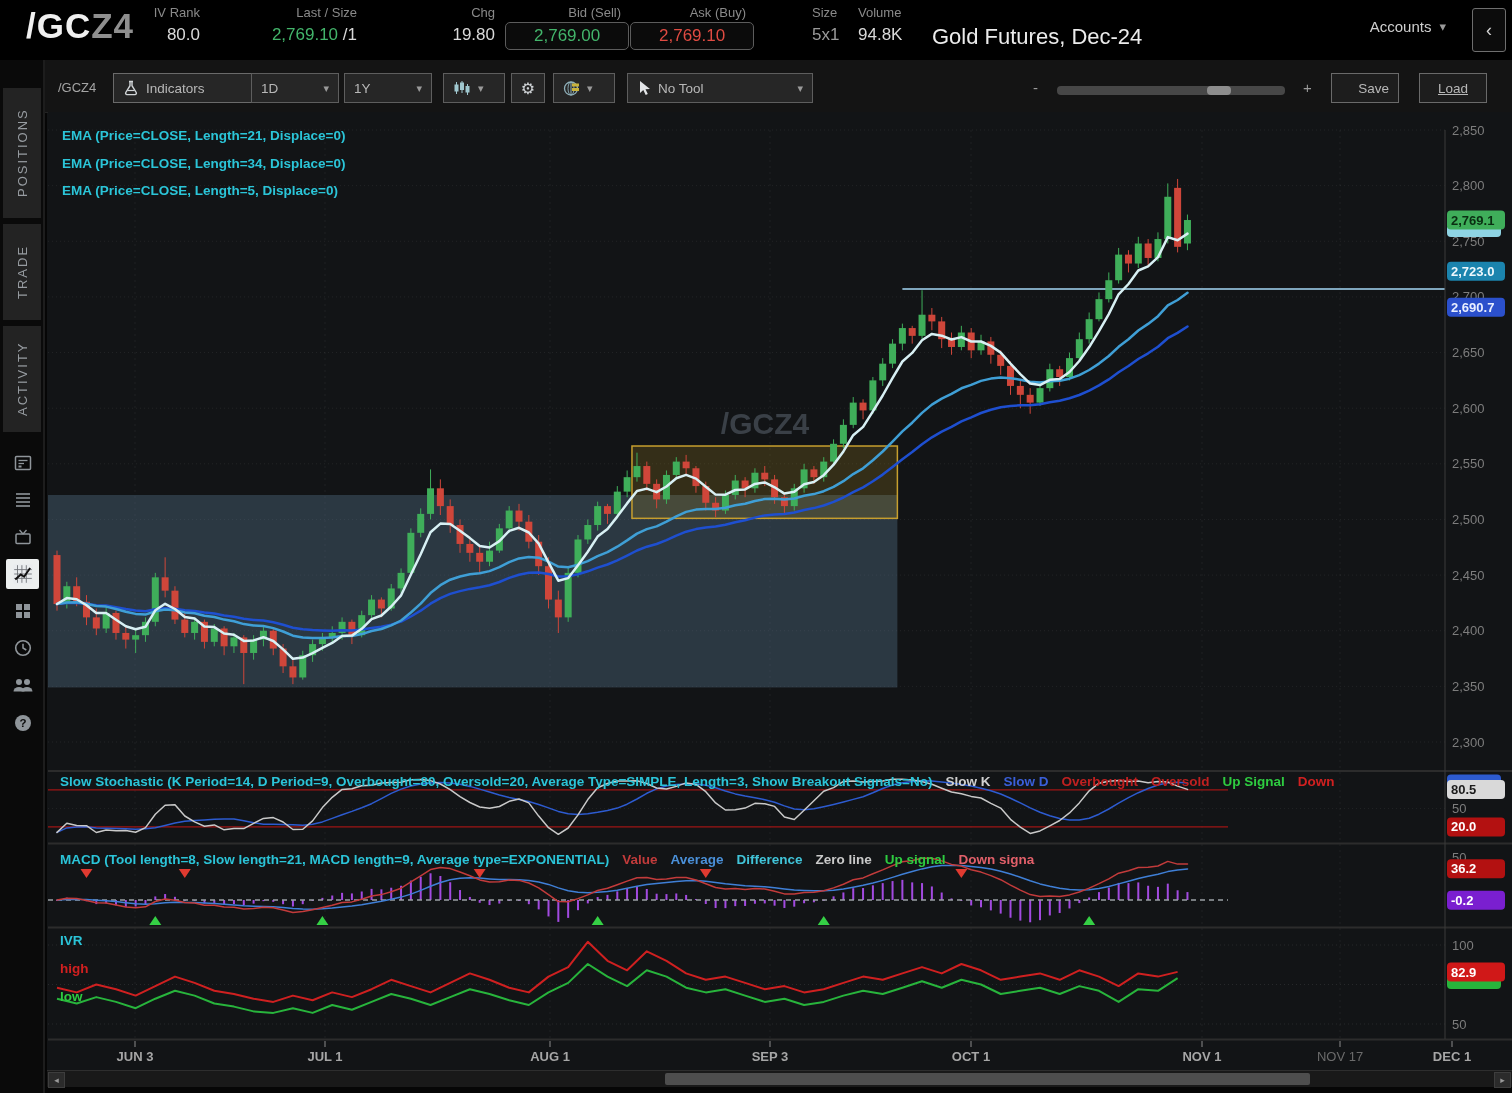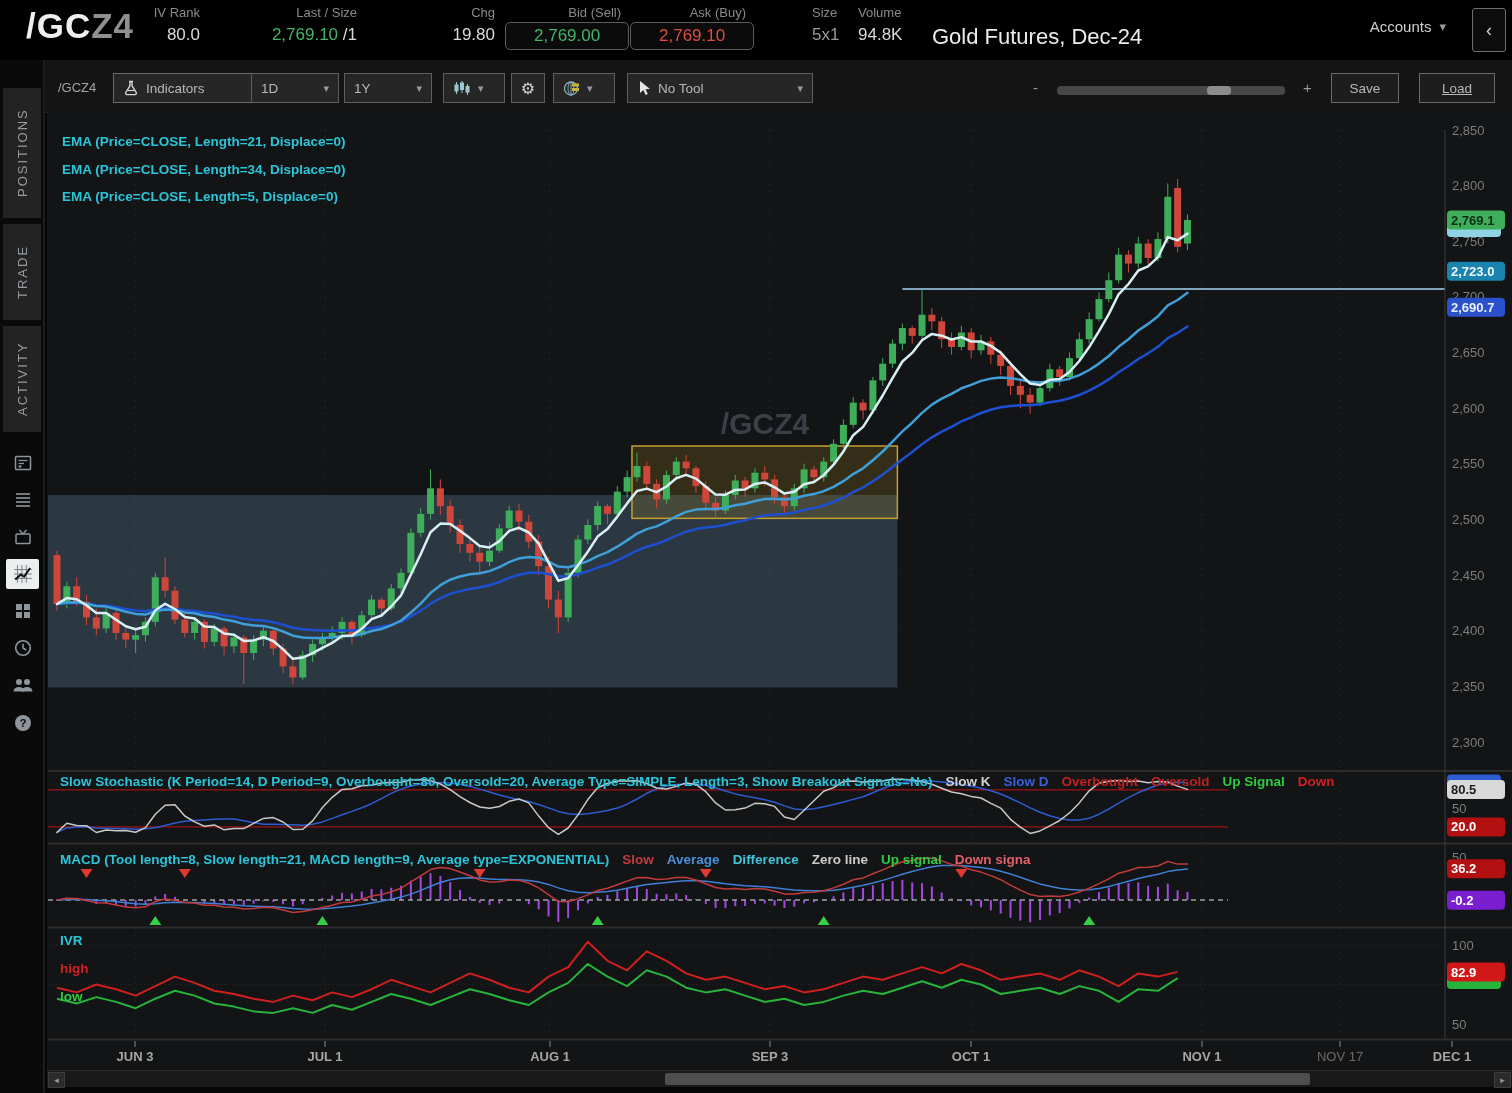--- a/index.html
+++ b/index.html
@@ -33,21 +33,21 @@
   .tbtn{position:absolute;top:13px;height:30px;border:1px solid #5e5e5e;background:#262626;color:#b8b8b8;
         display:flex;align-items:center;gap:7px;padding:0 9px;font-size:13.5px;box-sizing:border-box;cursor:pointer;}
   .tbtn .sp{flex:1;}
   .cv{color:#9a9a9a;font-size:11px;}
   .zlbl{position:absolute;top:19px;color:#9a9a9a;font-size:15px;cursor:pointer;}
   .ztrack{position:absolute;left:1012px;top:26px;width:228px;height:9px;background:#474747;border-radius:4px;cursor:pointer;}
   .zthumb{position:absolute;left:150px;top:0;width:24px;height:9px;background:#8d8d8d;border-radius:4px;cursor:grab;}
   
   #chart-svg{position:absolute;left:48px;top:112px;z-index:1;}
   #chart-svg text{font-family:"Liberation Sans",sans-serif;}
-  #ema-labels{position:absolute;left:62px;top:128px;z-index:5;color:#2bc5d8;font-size:13.5px;font-weight:bold;line-height:27.5px;}
+  #ema-labels{position:absolute;left:62px;top:122px;z-index:5;color:#2bc5d8;font-size:13.5px;font-weight:bold;line-height:27.5px;}
   .shdr{position:absolute;left:60px;display:flex;gap:13px;font-size:13.5px;font-weight:bold;z-index:5;white-space:nowrap;cursor:pointer;}
   #stoch-header{top:774px;} #macd-header{top:852px;} #ivr-header{top:933px;flex-direction:column;}
   
   .hscroll{position:absolute;left:47px;right:0;top:1070px;height:17px;background:#191919;border-top:1px solid #2e2e2e;box-sizing:border-box;z-index:4;}
   .harrow{position:absolute;top:1px;width:15px;height:14px;background:#2b2b2b;border:1px solid #3d3d3d;color:#9a9a9a;
           font-size:9px;display:flex;align-items:center;justify-content:center;cursor:pointer;}
   .hthumb{position:absolute;left:618px;top:2px;width:645px;height:12px;background:#4e4e4e;border-radius:2px;cursor:grab;}
 </style>
 </head>
 <body>
@@ -239,45 +239,45 @@
         <span class="sp"></span>
       <span class="cv">▾</span>
     </div>
 
     <div class="zlbl" style="left:988px;">-</div>
     <div class="ztrack">
         <div class="zthumb"></div>
       </div>
     <div class="zlbl" style="left:1258px;">+</div>
 
-    <div class="tbtn" style="left:1286px;width:68px;justify-content:center;background:#1d1d1d;border-color:#6a6a6a;">
+    <div class="tbtn" style="left:1286px;width:68px;justify-content:flex-end;background:#1d1d1d;border-color:#6a6a6a;">
         <span>Save</span>
       </div>
-    <div class="tbtn" style="left:1374px;width:76px;justify-content:center;background:#1d1d1d;border-color:#6a6a6a;text-decoration:underline;">
+    <div class="tbtn" style="left:1374px;width:68px;justify-content:center;background:#1d1d1d;border-color:#6a6a6a;text-decoration:underline;">
         <span>Load</span>
       </div>
   </div>
 
   <div id="ema-labels">
       <div>EMA (Price=CLOSE, Length=21, Displace=0)</div>
       <div>EMA (Price=CLOSE, Length=34, Displace=0)</div>
       <div>EMA (Price=CLOSE, Length=5, Displace=0)</div>
     </div>
   <div class="shdr" id="stoch-header">
       <span style="color: rgb(43, 196, 216);">Slow Stochastic (K Period=14, D Period=9, Overbought=80, Oversold=20, Average Type=SIMPLE, Length=3, Show Breakout Signals=No)</span>
       <span style="color: rgb(208, 208, 208);">Slow K</span>
       <span style="color: rgb(58, 95, 217);">Slow D</span>
       <span style="color: rgb(192, 32, 32);">Overbought</span>
       <span style="color: rgb(192, 32, 32);">Oversold</span>
       <span style="color: rgb(46, 204, 64);">Up Signal</span>
       <span style="color: rgb(208, 32, 32);">Down</span>
     </div>
   <div class="shdr" id="macd-header">
       <span style="color: rgb(43, 196, 216);">MACD (Tool length=8, Slow length=21, MACD length=9, Average type=EXPONENTIAL)</span>
-      <span style="color: rgb(194, 59, 59);">Slow</span>
+      <span style="color: rgb(194, 59, 59);">Value</span>
       <span style="color: rgb(74, 144, 217);">Average</span>
       <span style="color: rgb(65, 196, 217);">Difference</span>
       <span style="color: rgb(201, 201, 201);">Zero line</span>
       <span style="color: rgb(46, 204, 64);">Up signal</span>
       <span style="color: rgb(226, 96, 106);">Down signa</span>
     </div>
   <div class="shdr" id="ivr-header">
       <span style="color: rgb(43, 196, 216);">IVR</span>
       <span style="color: rgb(208, 32, 32);">high</span>
       <span style="color: rgb(46, 204, 64);">low</span>

